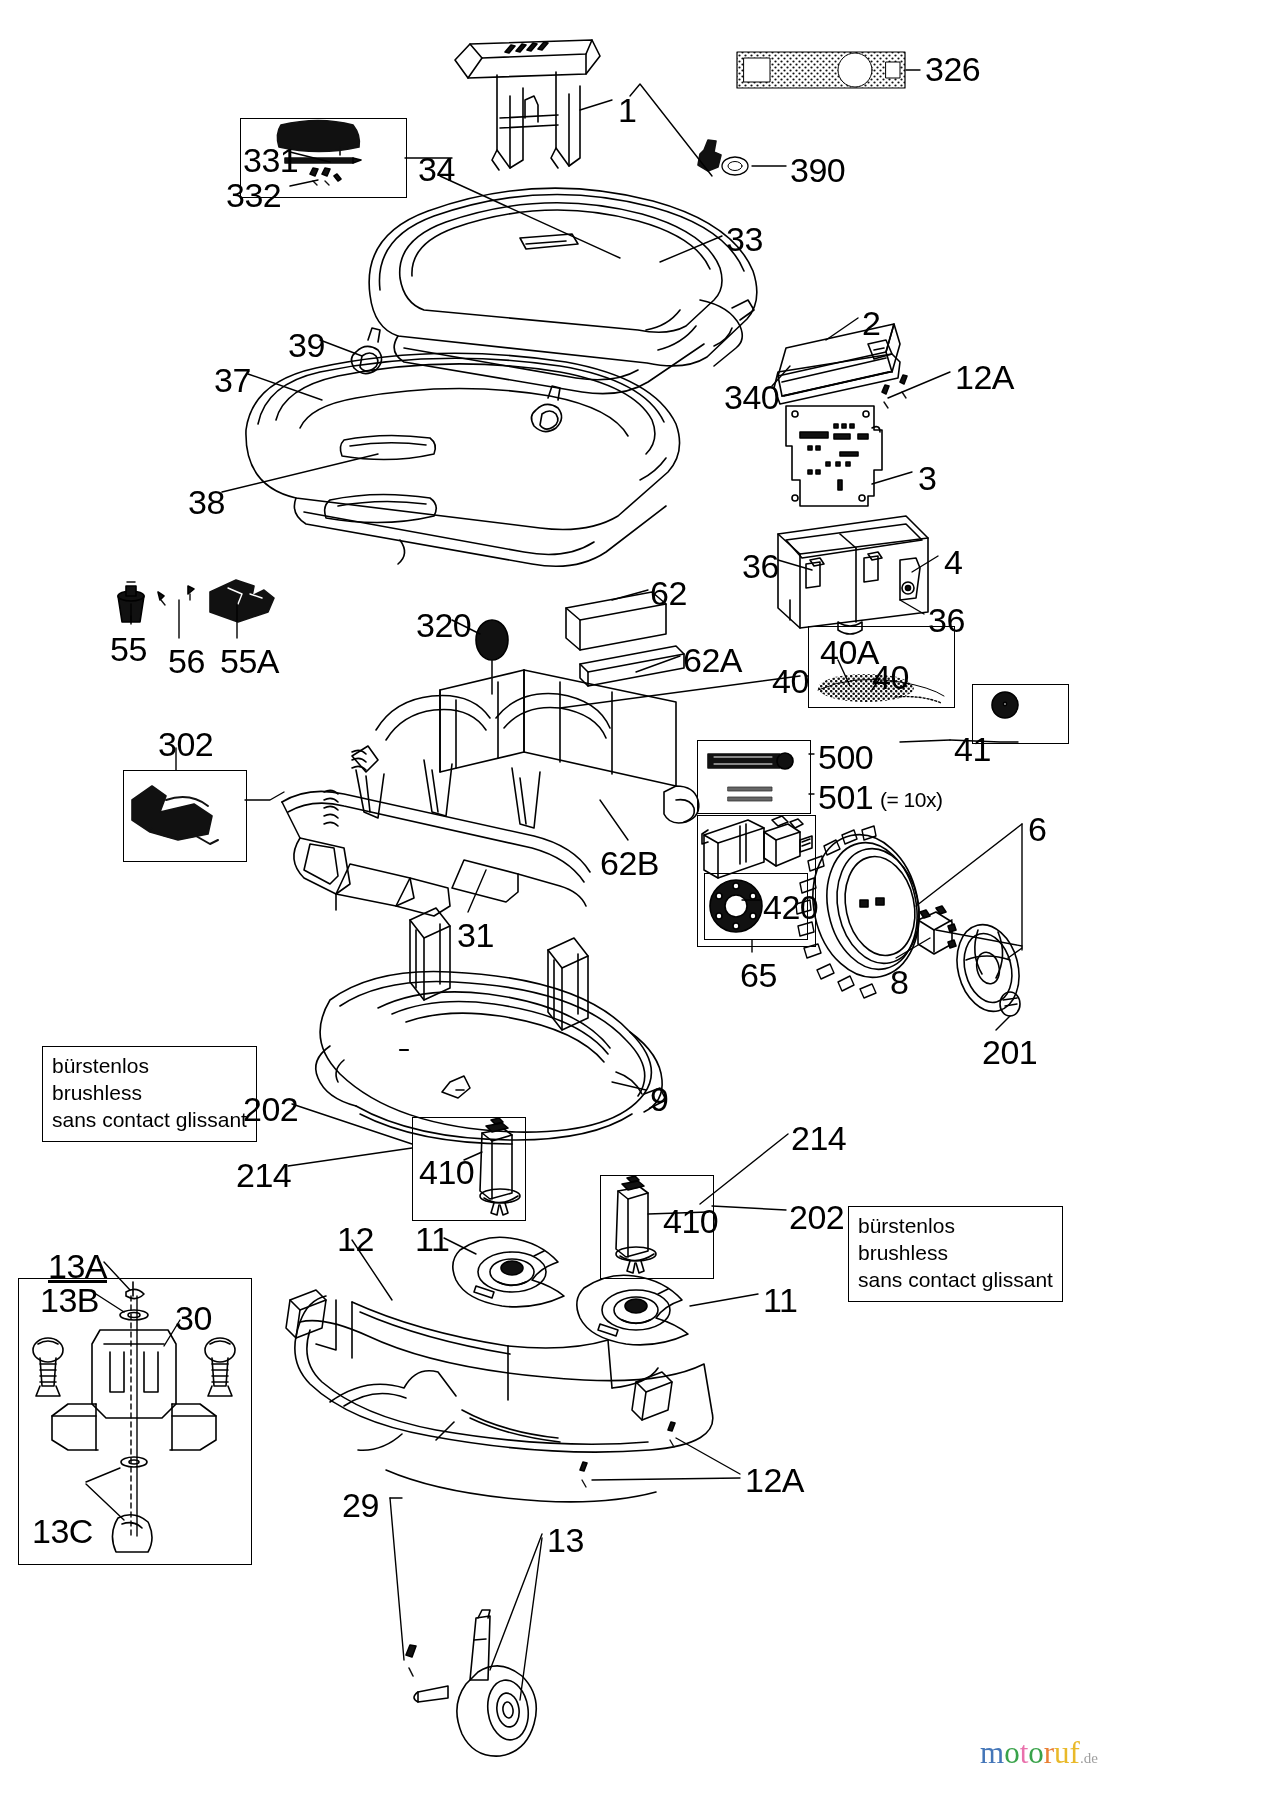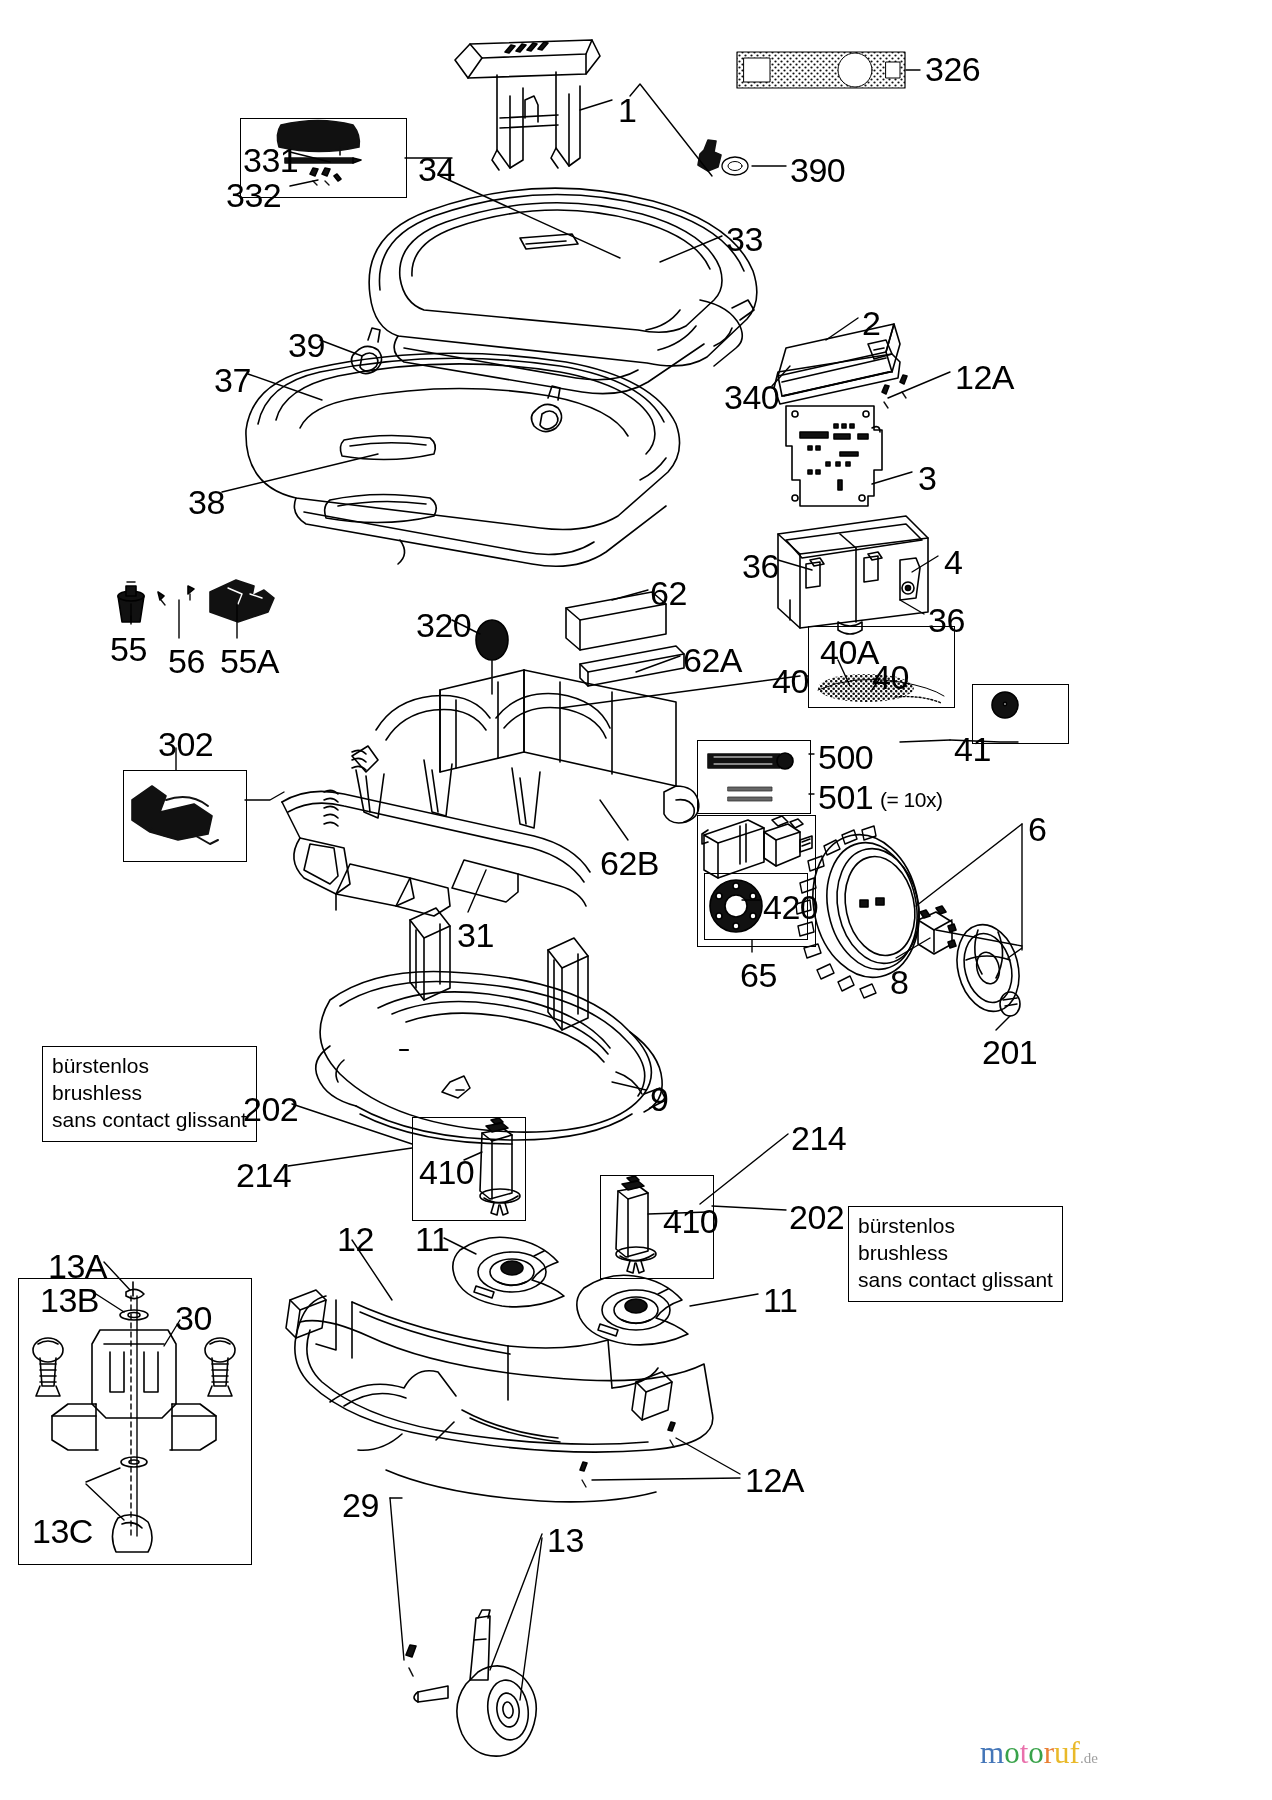--- a/index.html
+++ b/index.html
@@ -817,21 +817,21 @@
       <div class="lbl" style="left: 650px; top: 1082px;">9</div>
       <div class="lbl" style="left: 243px; top: 1092px;">202</div>
       <div class="lbl" style="left: 236px; top: 1158px;">214</div>
       <div class="lbl" style="left: 419px; top: 1155px;">410</div>
       <div class="lbl" style="left: 791px; top: 1121px;">214</div>
       <div class="lbl" style="left: 663px; top: 1204px;">410</div>
       <div class="lbl" style="left: 789px; top: 1200px;">202</div>
       <div class="lbl" style="left: 337px; top: 1222px;">12</div>
       <div class="lbl" style="left: 415px; top: 1222px;">11</div>
       <div class="lbl" style="left: 763px; top: 1283px;">11</div>
-      <div class="lbl" style="left: 48px; top: 1249px;">13A</div>
+      <div class="lbl" style="left: 48px; top: 1249px; text-decoration: underline;">13A</div>
       <div class="lbl" style="left: 40px; top: 1283px;">13B</div>
       <div class="lbl" style="left: 175px; top: 1301px;">30</div>
       <div class="lbl" style="left: 32px; top: 1478px; margin-top: 36px;">13C</div>
       <div class="lbl" style="left: 745px; top: 1463px;">12A</div>
       <div class="lbl" style="left: 342px; top: 1488px;">29</div>
       <div class="lbl" style="left: 547px; top: 1523px;">13</div>
     </div>
 
   <div class="lbl xs" style="left:880px; top:789px;">(= 10x)</div>
 

